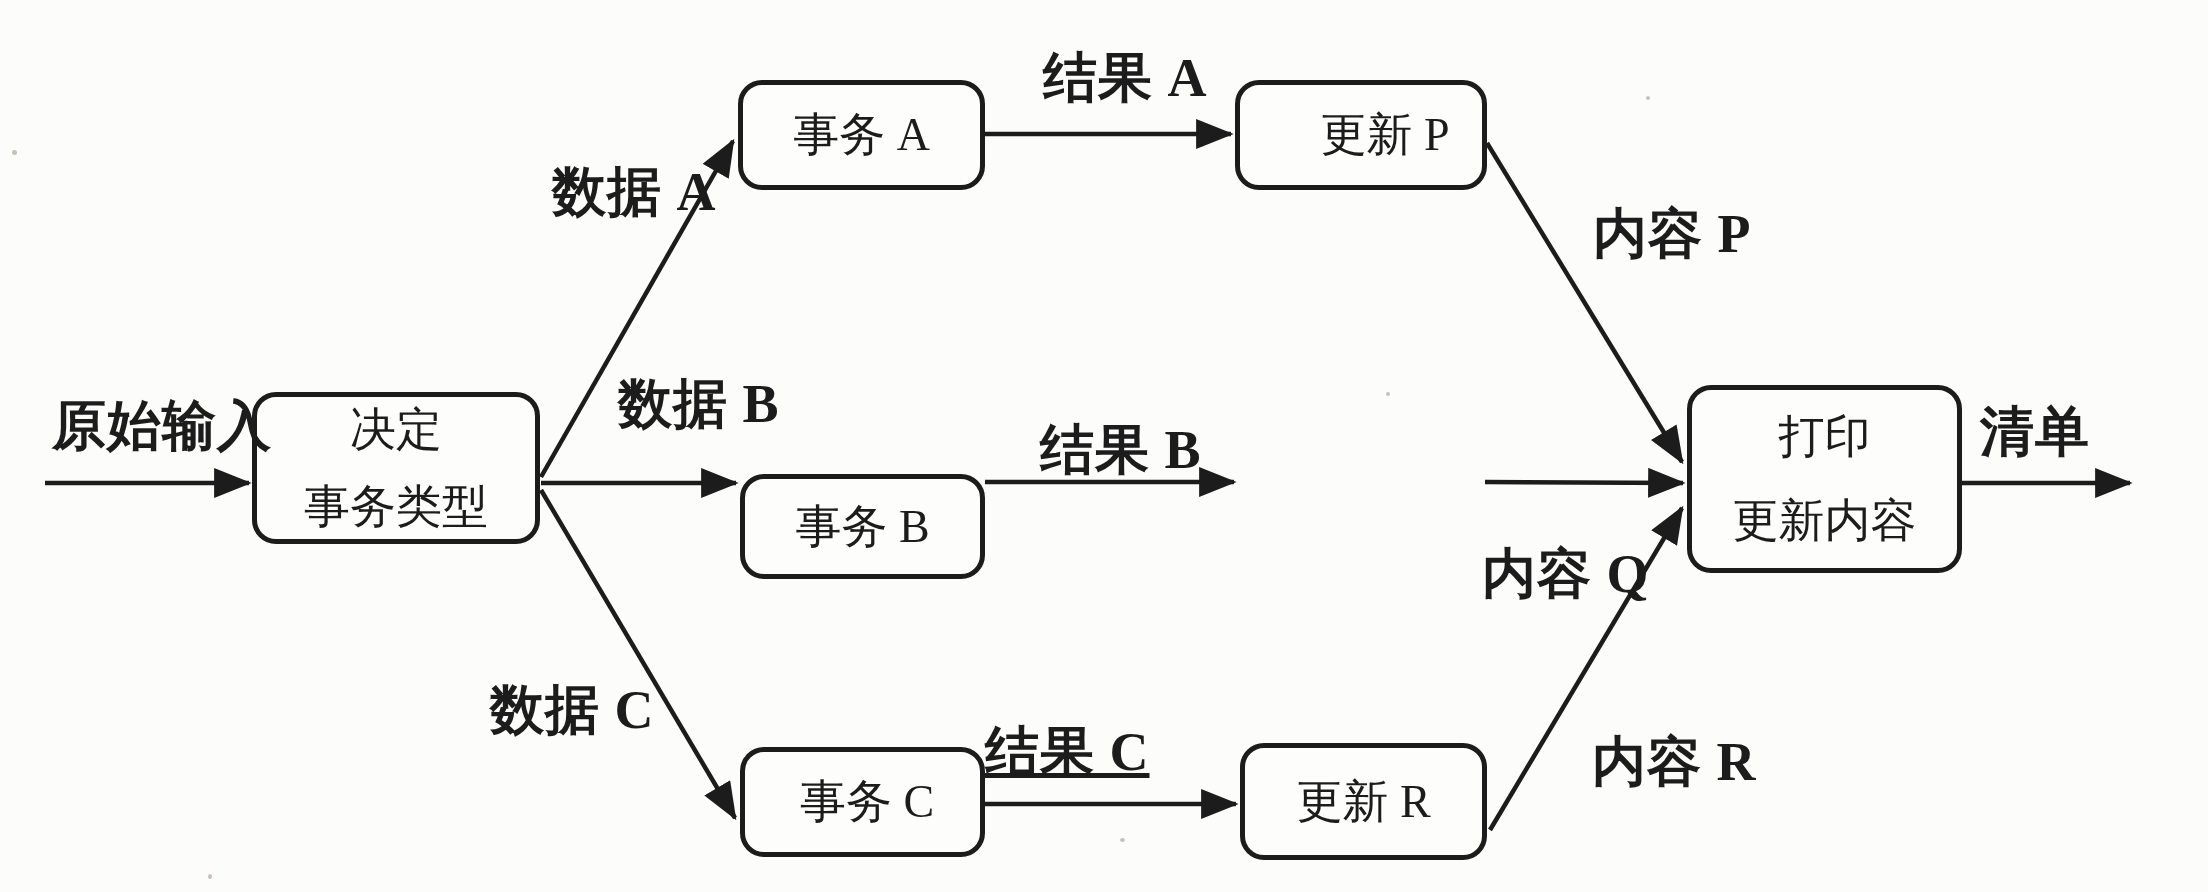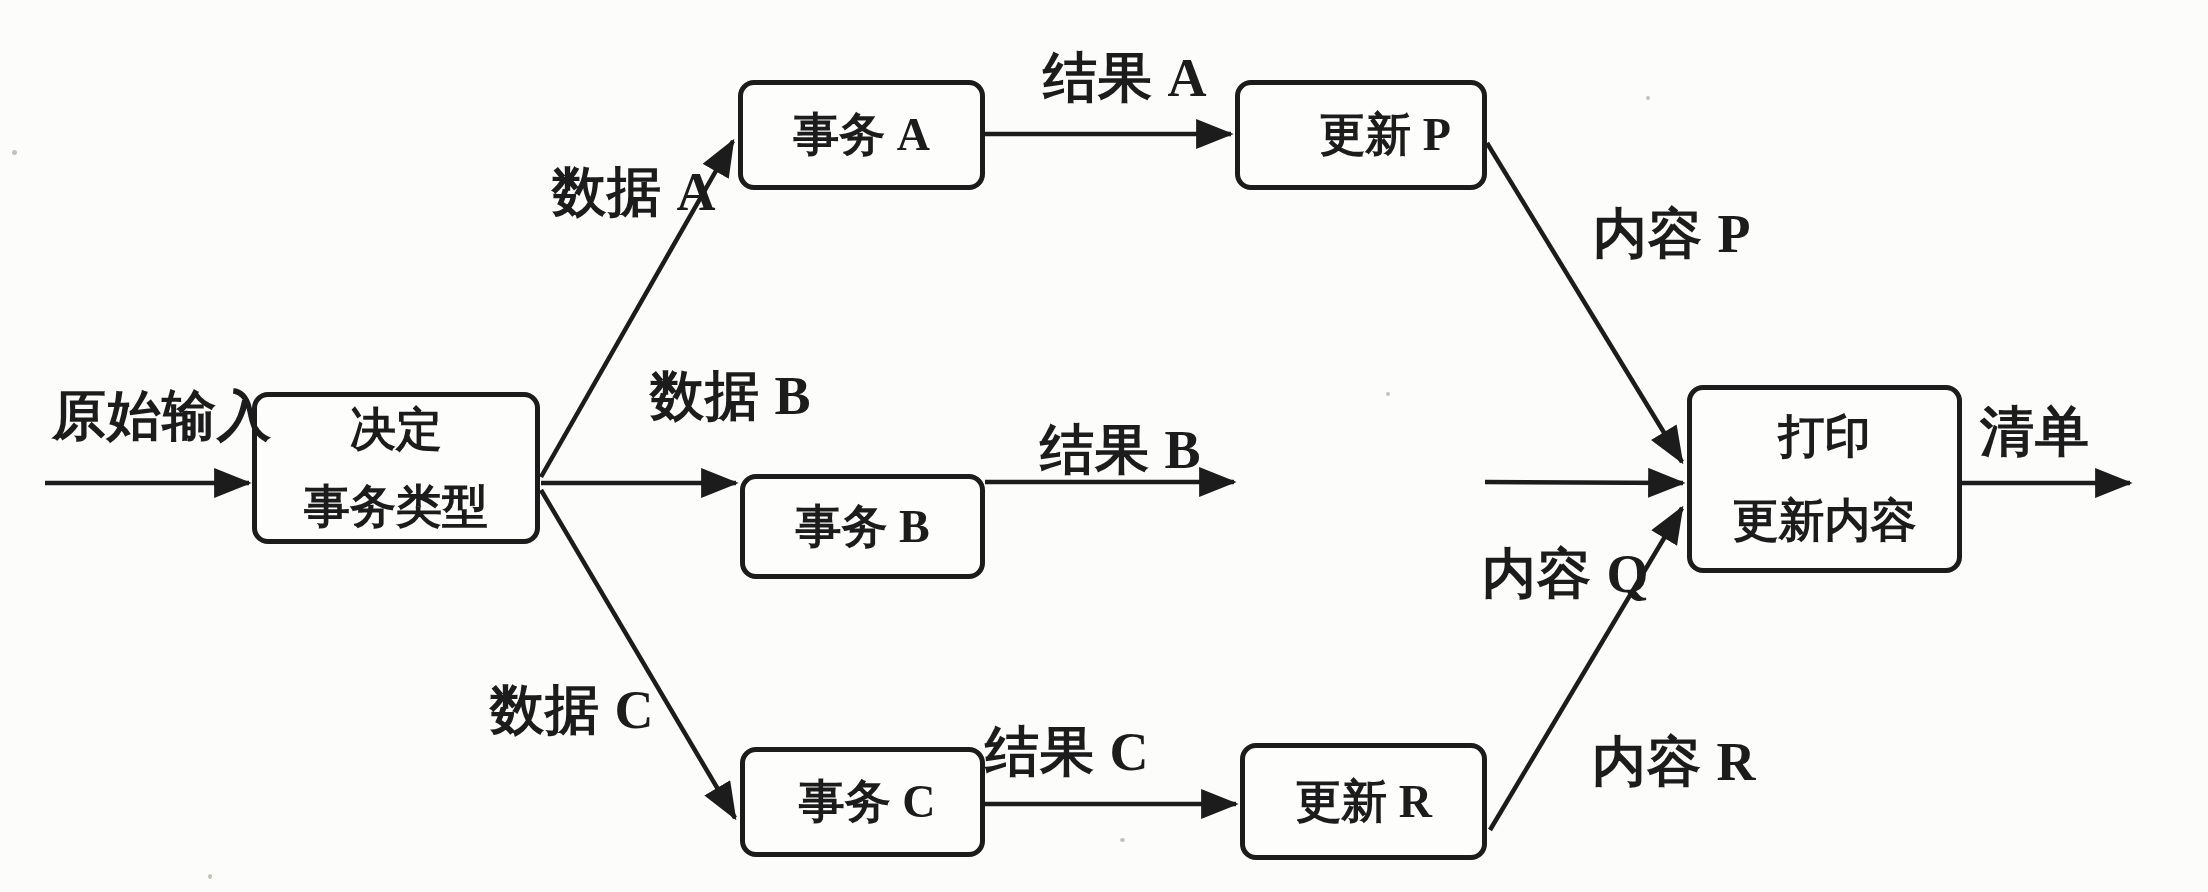--- a/index.html
+++ b/index.html
@@ -10,25 +10,25 @@
     background:var(--paper);
     overflow:hidden;
     font-family:"Liberation Serif","DejaVu Serif",serif;
     color:var(--ink);
   }
   .wires{position:absolute;inset:0;width:100%;height:100%;}
   .wires line{stroke:var(--ink);stroke-width:4.5;}
   .node{
     position:absolute;
     border:5.5px solid var(--ink);
-    border-radius:16px;
+    border-radius:24px;
     background:#fdfdfc;
     display:flex;flex-direction:column;
     align-items:center;justify-content:center;
-    font-size:46px;font-weight:bold;
+    font-size:46px;font-weight:normal;
     line-height:1.68;
     white-space:nowrap;
     box-sizing:border-box;
   }
   .edge-label{
     position:absolute;
     font-size:54px;font-weight:bold;
     white-space:nowrap;
     letter-spacing:1px;
   }
@@ -82,27 +82,27 @@
 
   <div class="node" style="left:1240px;top:743px;width:247px;height:117px;">
     <span>更新 R</span>
   </div>
 
   <div class="node" style="left:1687px;top:385px;width:275px;height:188px;line-height:1.82;">
     <span>打印</span>
     <span>更新内容</span>
   </div>
 
-  <div class="edge-label" style="left:52px;top:380px;">原始输入</div>
+  <div class="edge-label" style="left:52px;top:390px;">原始输入</div>
   <div class="edge-label" style="left:552px;top:156px;">数据 A</div>
-  <div class="edge-label" style="left:618px;top:360px;margin-left:32px;">数据 B</div>
+  <div class="edge-label" style="left:618px;top:368px;">数据 B</div>
   <div class="edge-label" style="left:490px;top:674px;">数据 C</div>
   <div class="edge-label" style="left:1043px;top:42px;">结果 A</div>
   <div class="edge-label" style="left:1040px;top:414px;">结果 B</div>
-  <div class="edge-label" style="left:985px;top:716px;">结果 C</div>
+  <div class="edge-label" style="left:985px;top:716px;text-decoration:underline;">结果 C</div>
   <div class="edge-label" style="left:1482px;top:538px;">内容 Q</div>
   <div class="edge-label" style="left:1593px;top:198px;">内容 P</div>
   <div class="edge-label" style="left:1592px;top:726px;">内容 R</div>
   <div class="edge-label" style="left:1980px;top:396px;">清单</div>
 
   <div class="speck" style="left:12px;top:150px;width:5px;height:5px;"></div>
   <div class="speck" style="left:1386px;top:392px;width:4px;height:4px;"></div>
   <div class="speck" style="left:1120px;top:838px;width:5px;height:4px;"></div>
   <div class="speck" style="left:1646px;top:96px;width:4px;height:4px;"></div>
   <div class="speck" style="left:208px;top:874px;width:4px;height:5px;"></div>

